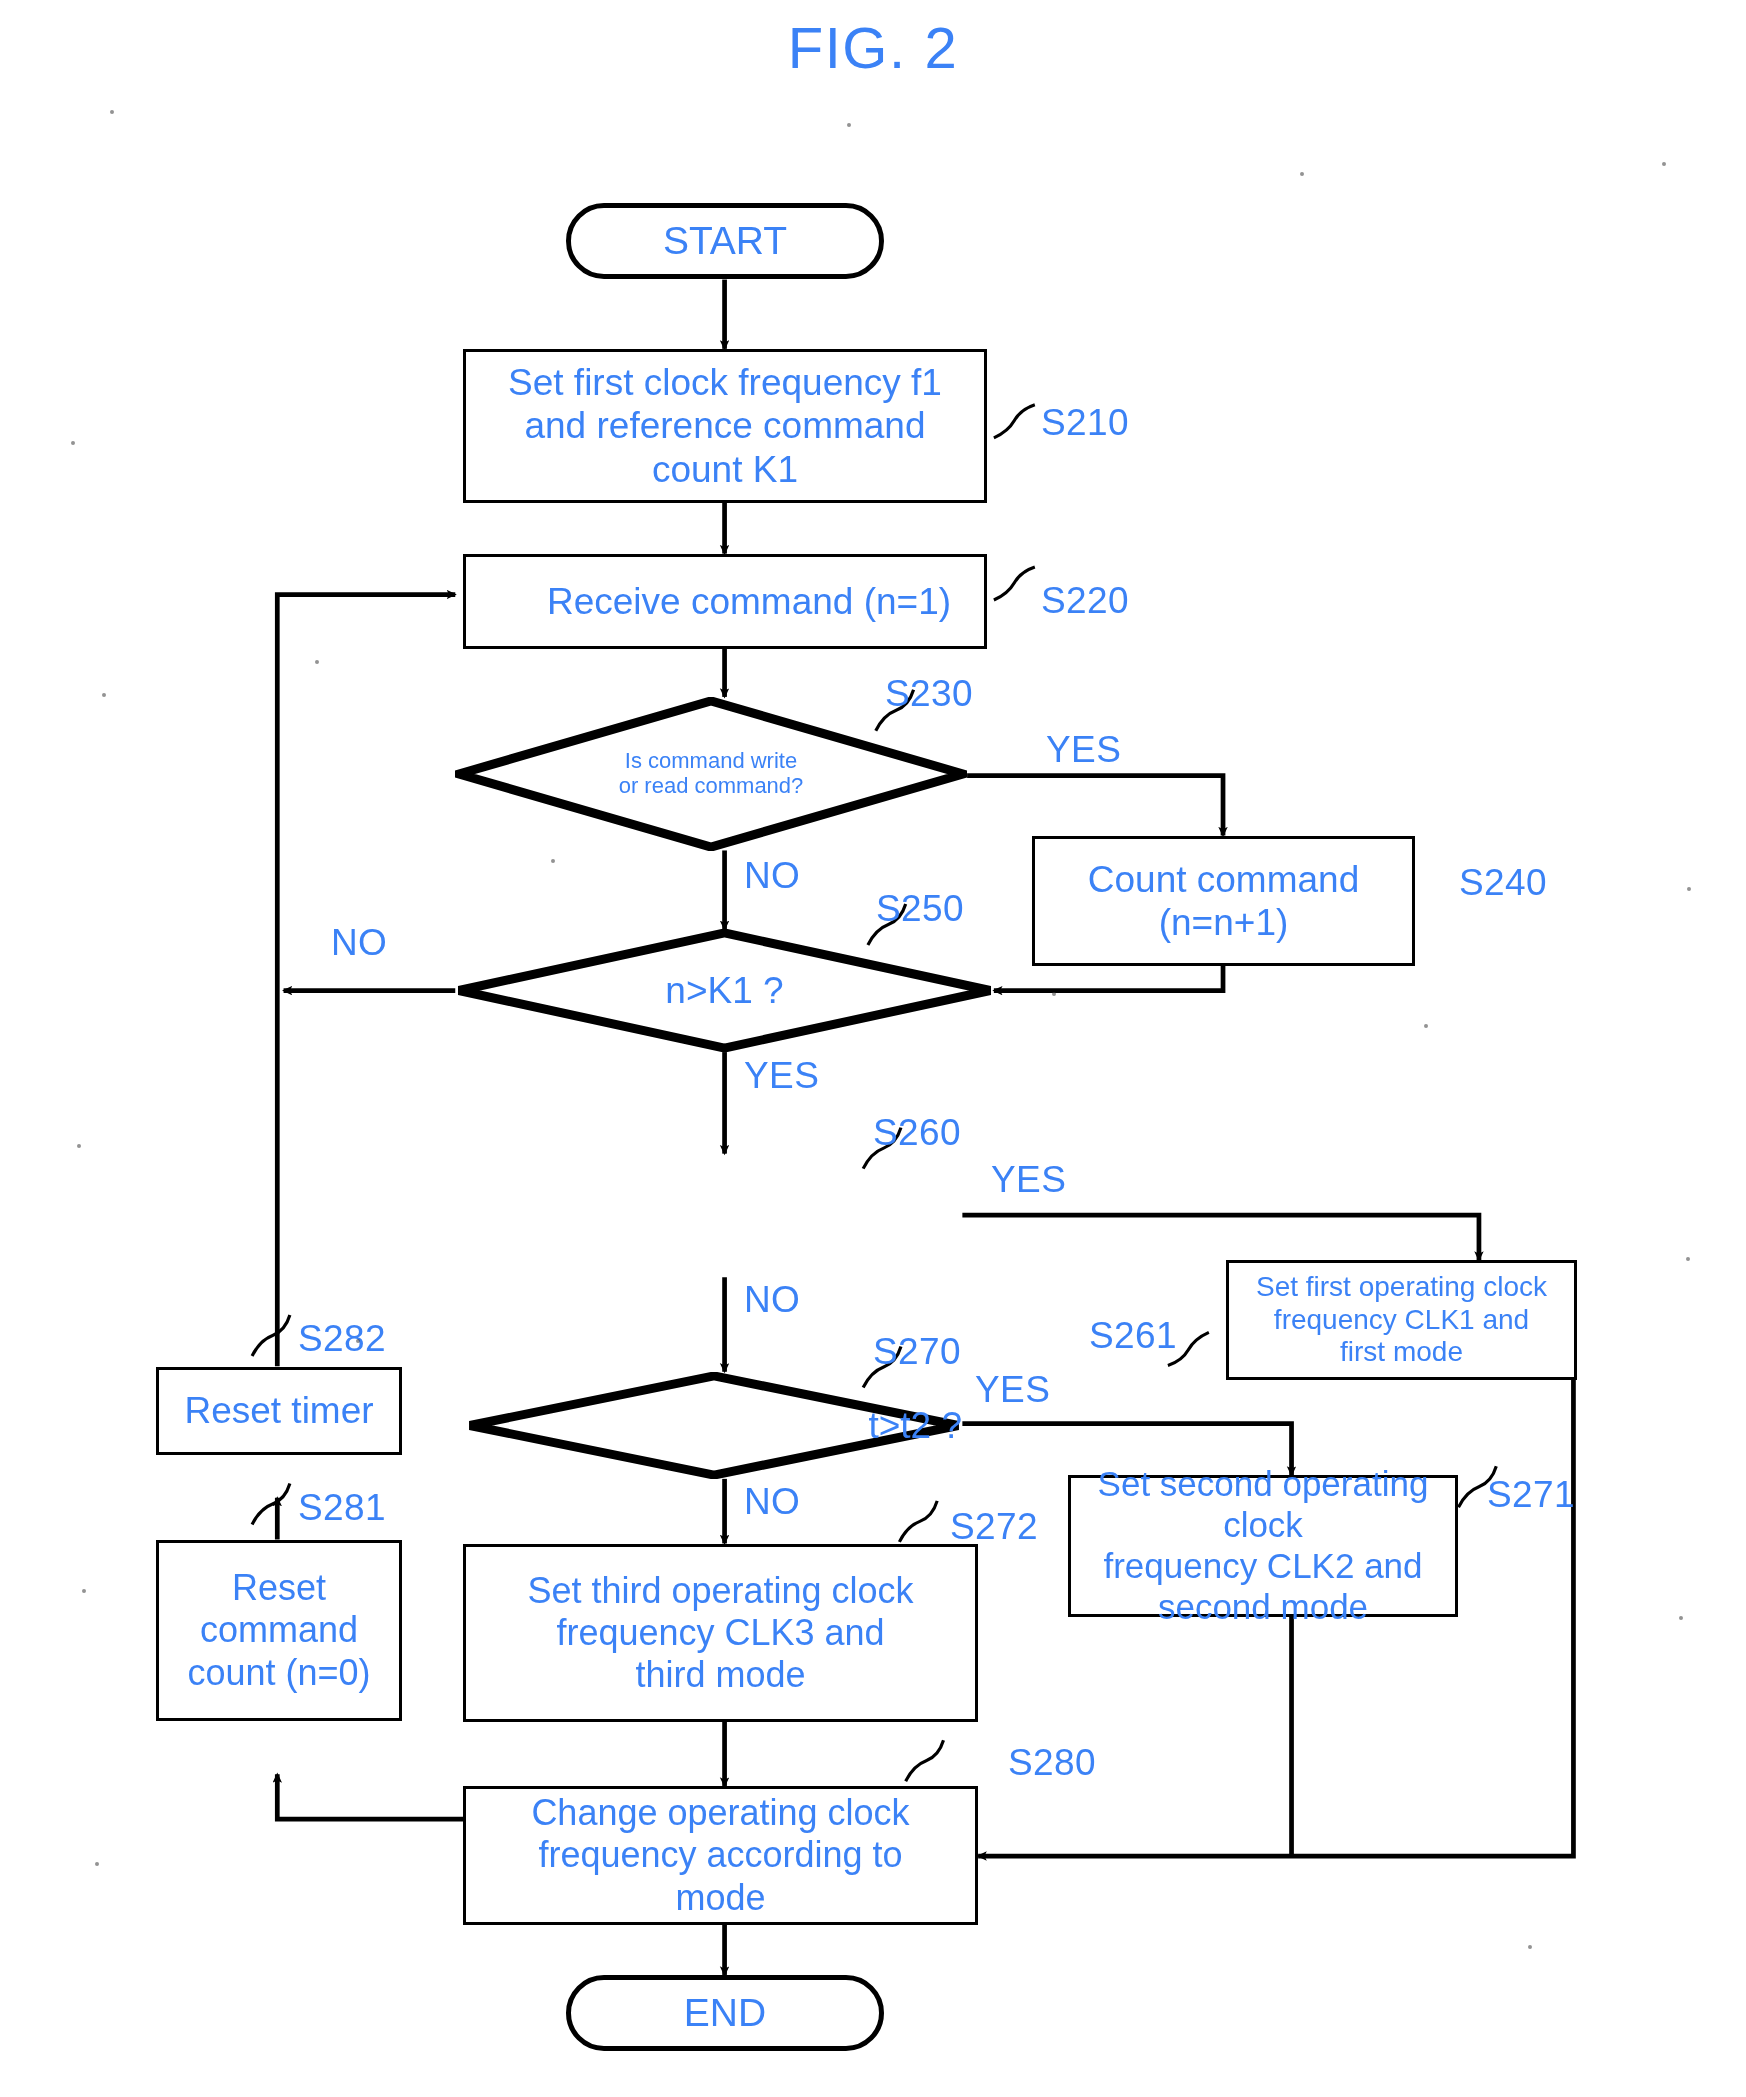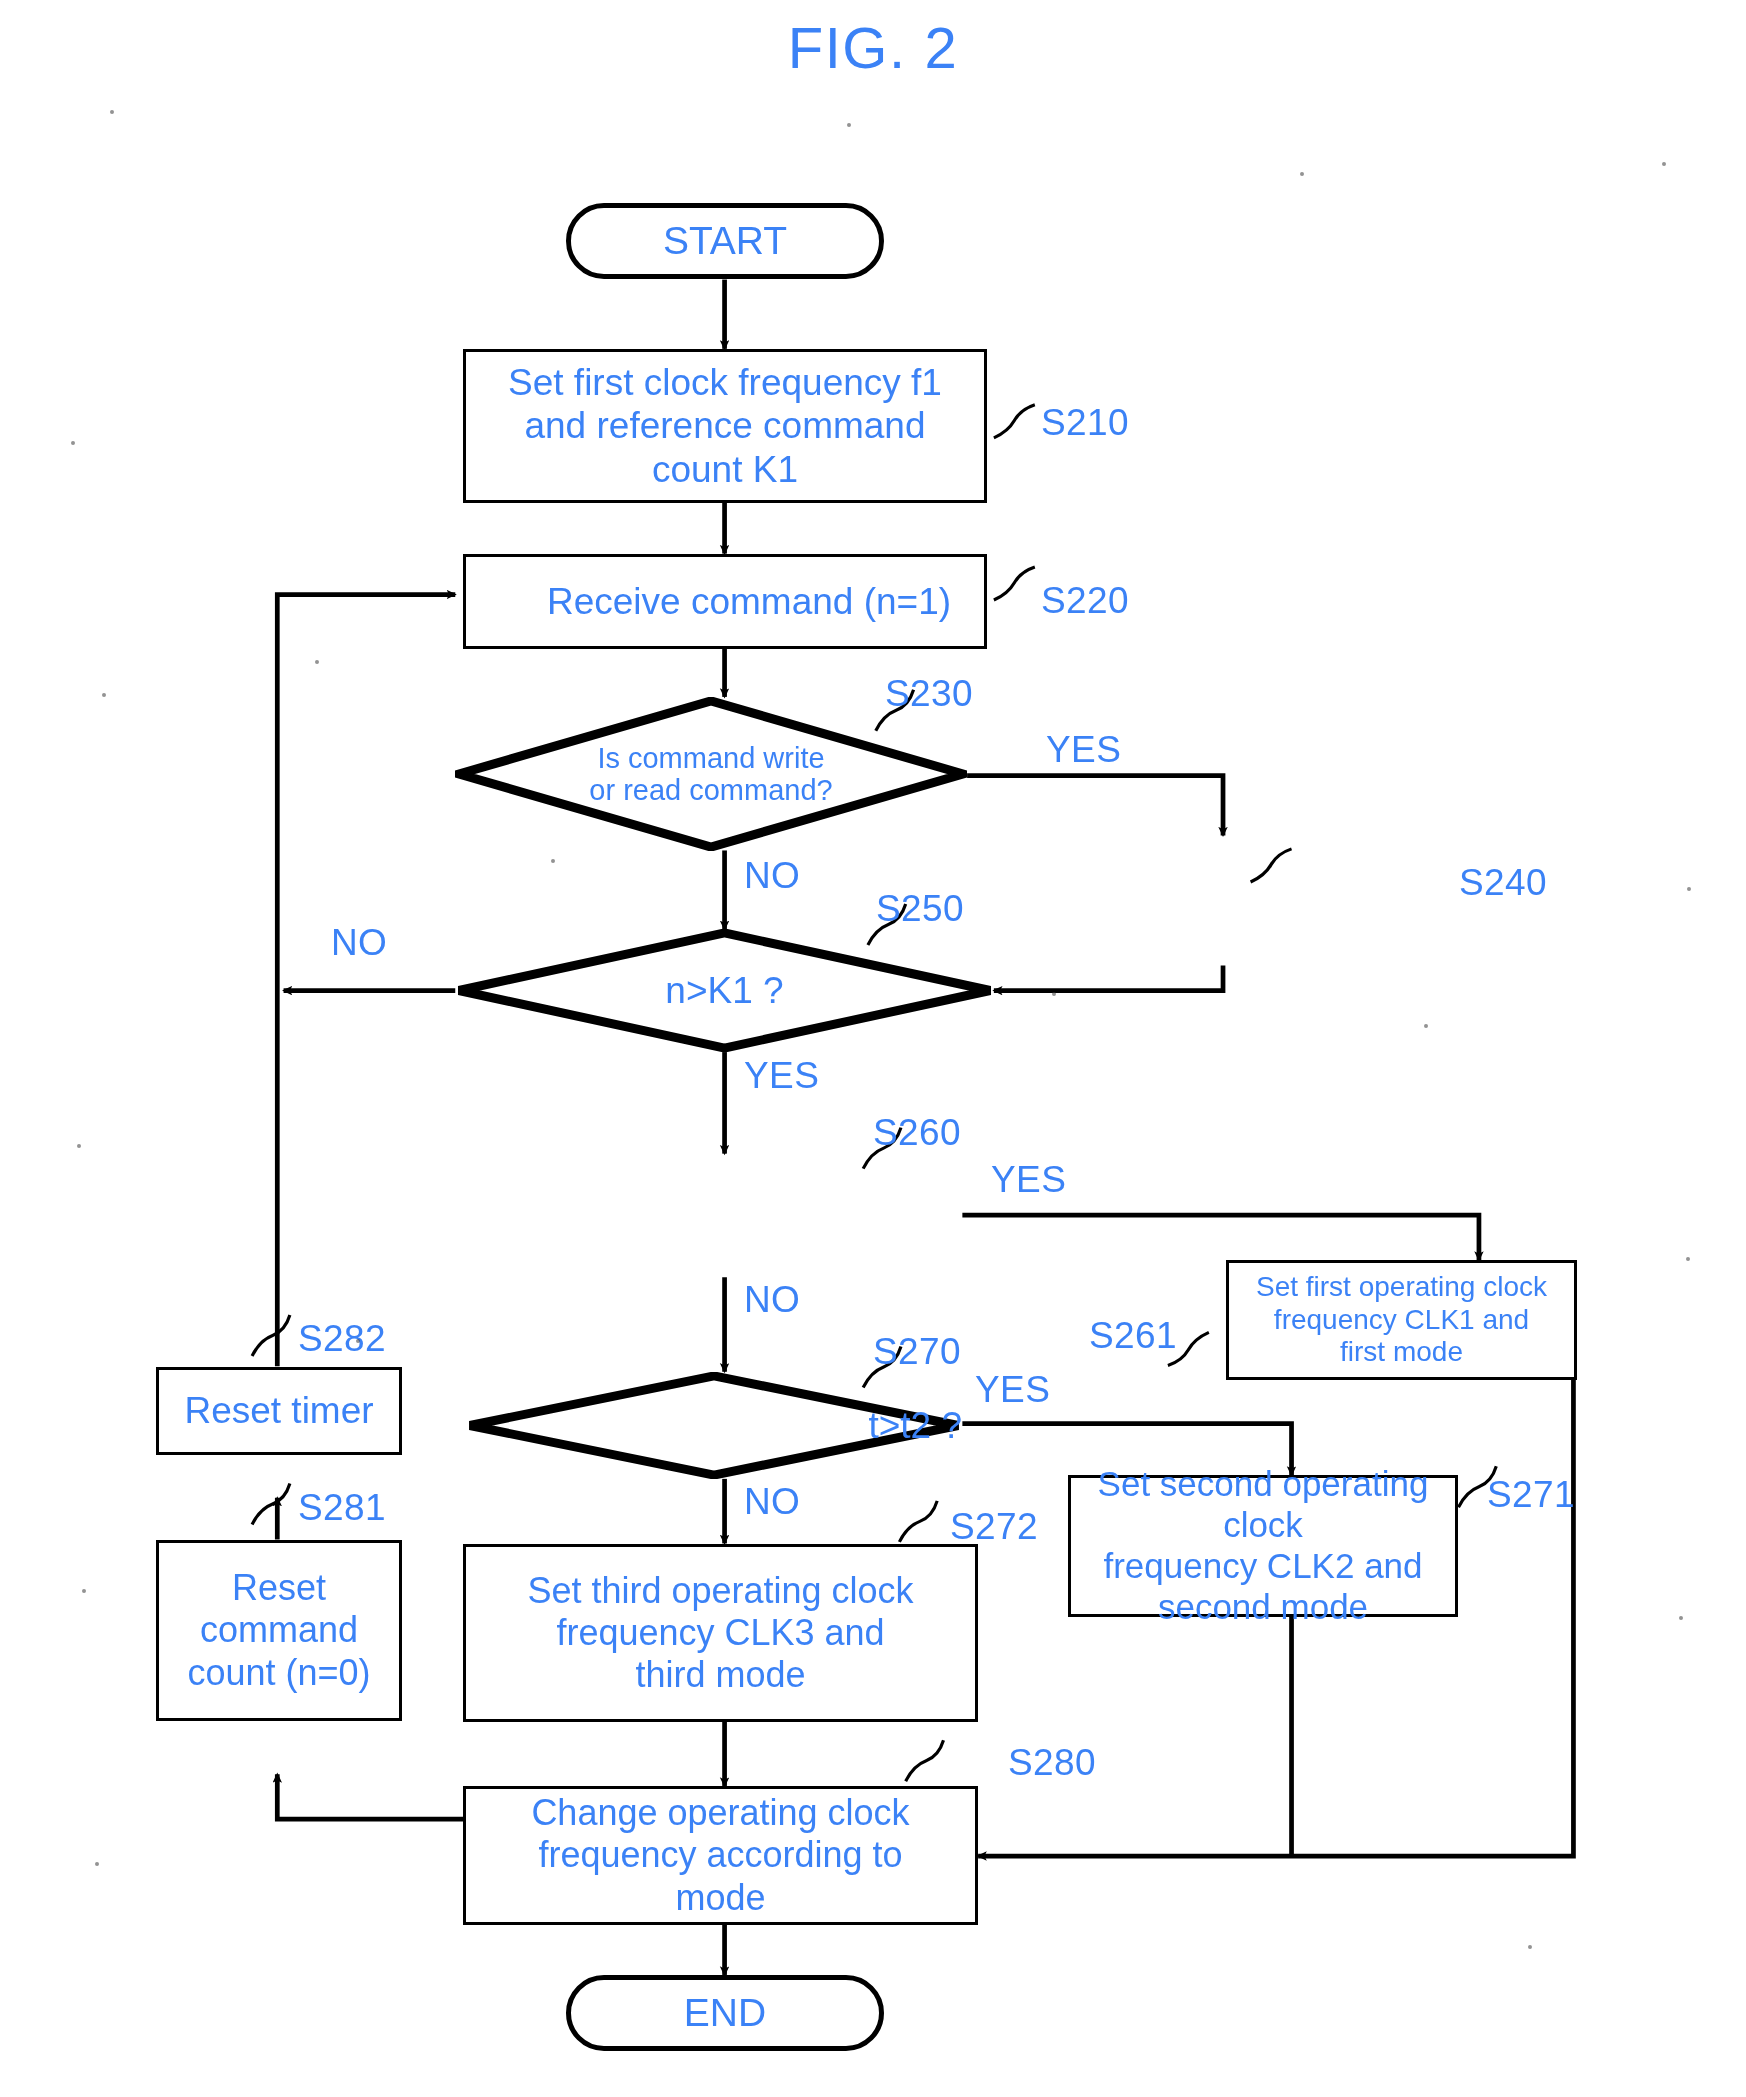--- a/index.html
+++ b/index.html
@@ -179,31 +179,35 @@
 and reference command
 count K1</span>
   </div>
   <div class="step-tag" style="left:1041px; top:402px;">S210</div>
 
   <div class="node process" style="left:463px; top:554px; width:524px; height:95px; font-size:37px;padding-left:48px;">
     <span class="proc-text">Receive command (n=1)</span>
   </div>
   <div class="step-tag" style="left:1041px; top:580px;">S220</div>
 
-  <div class="decision" style="left:455px; top:697px; width:512px; height:154px; font-size:29px;text-align:center;">
+  <div class="decision" style="left:455px; top:697px; width:512px; height:154px; font-size:22px;text-align:center;">
     <svg class="dia-shape" viewBox="0 0 650 196" preserveAspectRatio="none">
       <polygon points="325,5 645,98 325,191 5,98" fill="#fff" stroke="#000" stroke-width="9" vector-effect="non-scaling-stroke"></polygon>
     </svg>
     <span class="dia-label">Is command write
 or read command?</span>
   </div>
   <div class="step-tag" style="left:885px; top:673px;">S230</div>
   <div class="edge-label" style="left:1046px; top:729px;">YES</div>
   <div class="edge-label" style="left:744px; top:855px;">NO</div>
 
+  <div class="node process" style="left:1032px; top:836px; width:383px; height:130px; font-size:37px;">
+    <span class="proc-text">Count command
+(n=n+1)</span>
+  </div>
   <div class="step-tag" style="left:1459px; top:862px;">S240</div>
 
   <div class="decision" style="left:455px; top:929px; width:539px; height:123px; font-size:37px;">
     <svg class="dia-shape" viewBox="0 0 684 156" preserveAspectRatio="none">
       <polygon points="342,5 679,78 342,151 5,78" fill="#fff" stroke="#000" stroke-width="9" vector-effect="non-scaling-stroke"></polygon>
     </svg>
     <span class="dia-label">n&gt;K1 ?</span>
   </div>
   <div class="step-tag" style="left:876px; top:888px;">S250</div>
   <div class="edge-label" style="left:331px; top:922px;">NO</div>

